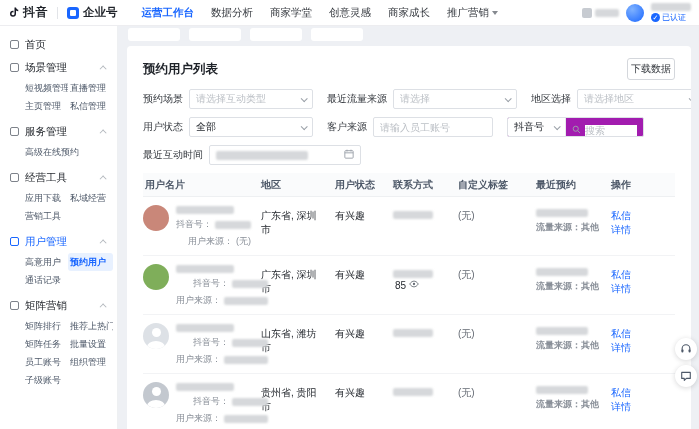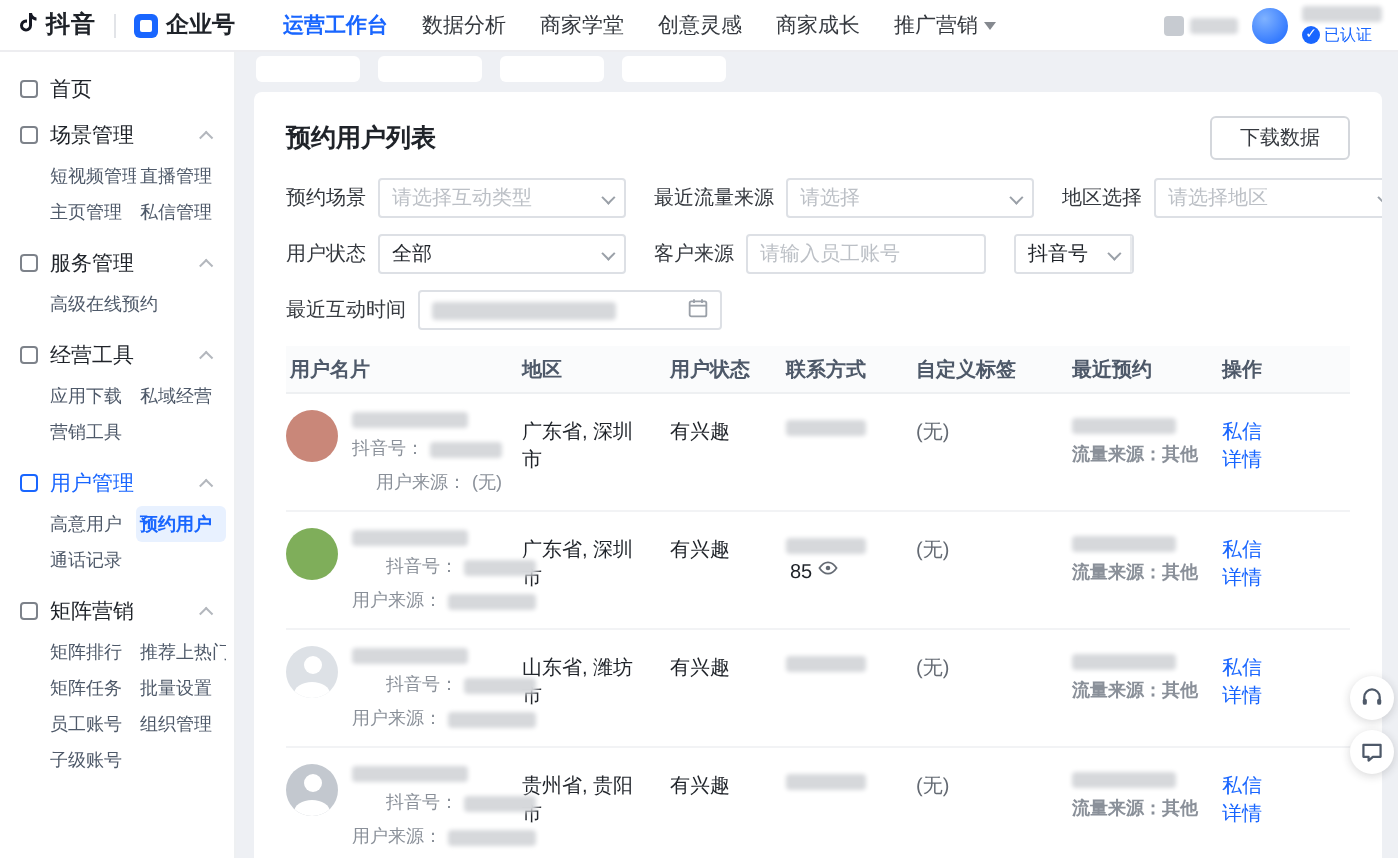--- a/index.html
+++ b/index.html
@@ -48,21 +48,21 @@
   .side-item.wide{width:90px;}
   .side-item.active{color:var(--blue); background:#e8f1ff; font-weight:bold;}
 
   
   .main{position:absolute; left:118px; top:26px; right:0; bottom:0; background:#eef0f4; overflow:hidden;}
   .ghost-tabs{display:flex; gap:9px; margin:2px 0 0 10px;}
   .ghost-tabs i{width:52px; height:13px; background:#fff; border-radius:3px;}
   .card{position:absolute; left:9px; right:8px; top:20px; bottom:0; background:#fff; border-radius:4px 4px 0 0; overflow:hidden;}
   .card-head{display:flex; align-items:center; justify-content:space-between; padding:12px 16px 9px;}
   .card-head h2{font-size:12.5px; font-weight:bold; color:var(--txt);}
-  .btn-dl{font-size:10px; color:#35393f; background:#fff; border:1px solid #d4d7dc; border-radius:3px; padding:3px 14px; cursor:pointer;}
+  .btn-dl{font-size:10px; color:#35393f; background:#fff; border:1px solid #d4d7dc; border-radius:3px; padding:3px 3px; cursor:pointer;}
 
   .filters{padding:0 16px; font-size:10px;}
   .f-row{display:flex; align-items:center; gap:14px; margin-bottom:8px;}
   .f-group{display:flex; align-items:center; gap:6px; color:#35393f; white-space:nowrap;}
   .sel{display:flex; align-items:center; justify-content:space-between; width:124px; height:20px;
     border:1px solid var(--bd); border-radius:2px; background:#fff; padding:0 6px; cursor:pointer;}
   .sel .ph{color:#bcc0c6;} .sel .val{color:var(--txt);}
   .caret{width:5px; height:5px; border:solid #9aa0a8; border-width:0 1.5px 1.5px 0; transform:rotate(45deg) translateY(-1px); flex:none;}
   .f-input{width:120px; height:20px; border:1px solid var(--bd); border-radius:2px; padding:0 6px; font-size:10px;
     font-family:inherit; color:var(--txt); outline:none;}
@@ -254,20 +254,29 @@
           </div>
           <div class="f-group">
             <span>客户来源</span>
             <input class="f-input" placeholder="请输入员工账号" style="">
           </div>
           <div class="search-group">
             <div class="sel mini">
               <span class="val">抖音号</span>
               <i class="caret"></i>
             </div>
+            <div class="search-box">
+              <span>
+                <svg width="9" height="9" viewBox="0 0 12 12">
+                    <circle cx="5" cy="5" r="3.4" fill="none" stroke="#9aa0a8" stroke-width="1.3"></circle>
+                    <line x1="7.6" y1="7.6" x2="10.6" y2="10.6" stroke="#9aa0a8" stroke-width="1.3"></line>
+                  </svg>
+              </span>
+              <input placeholder="搜索" style="">
+            </div>
           </div>
         </div>
 
         <div class="f-row">
           <div class="f-group">
             <span>最近互动时间</span>
             <div class="date-input">
               <span class="redact w90"></span>
               <span>
                 <svg width="10" height="10" viewBox="0 0 12 12">

